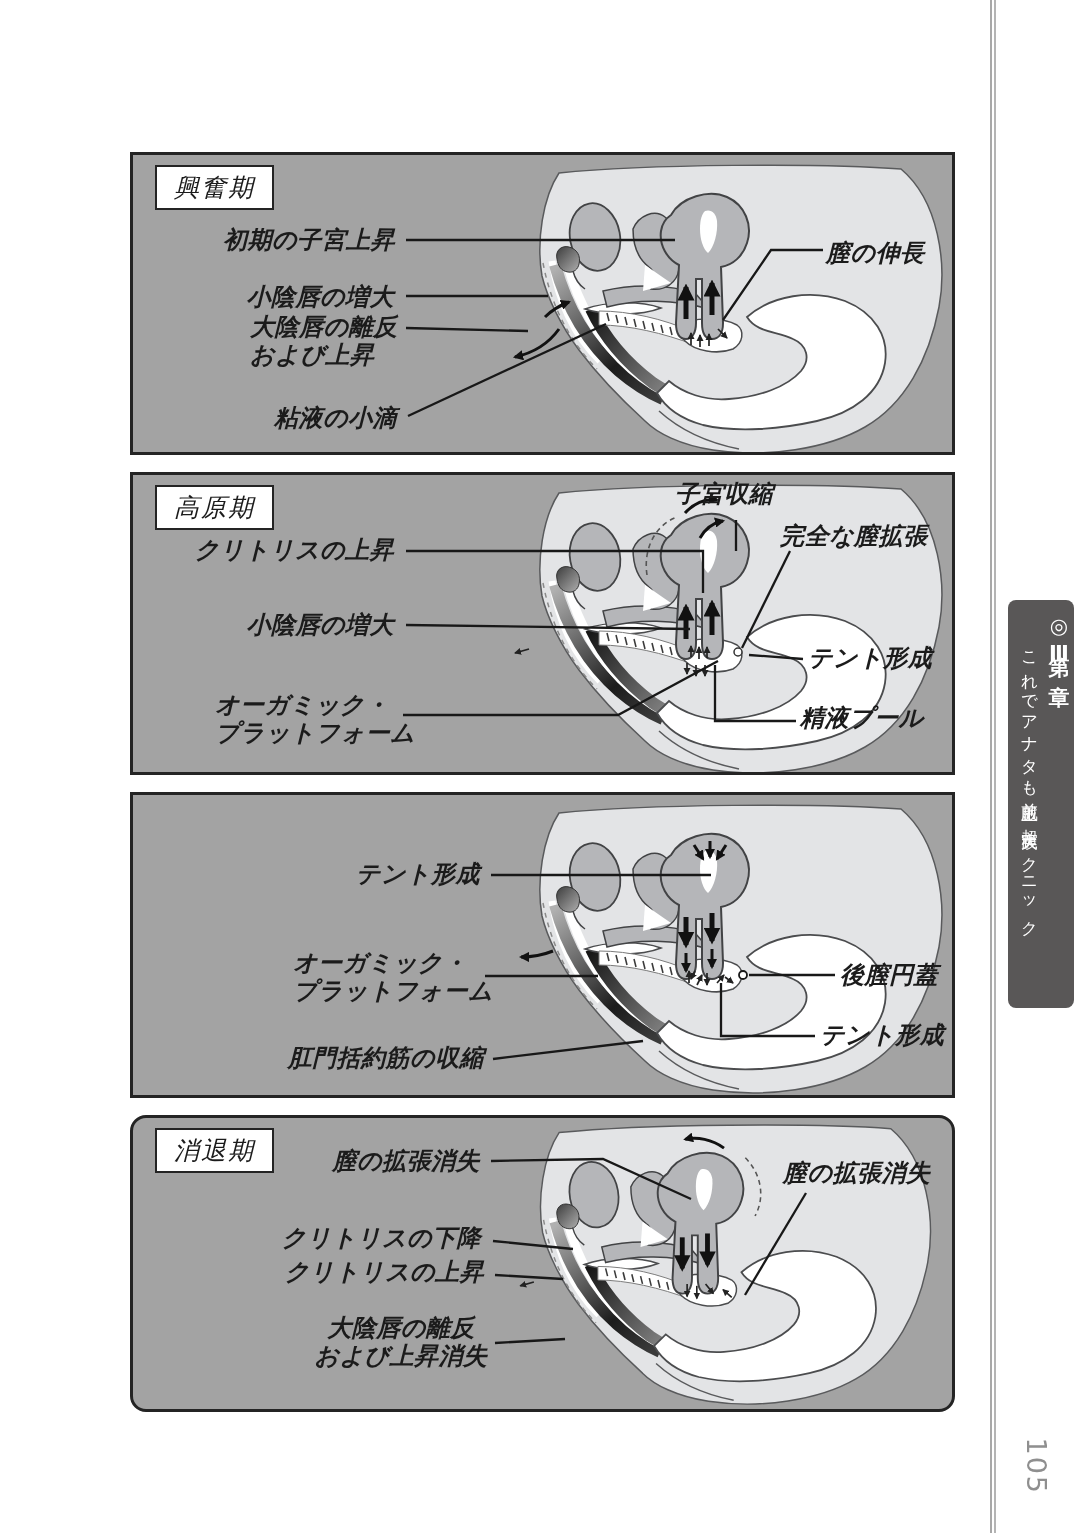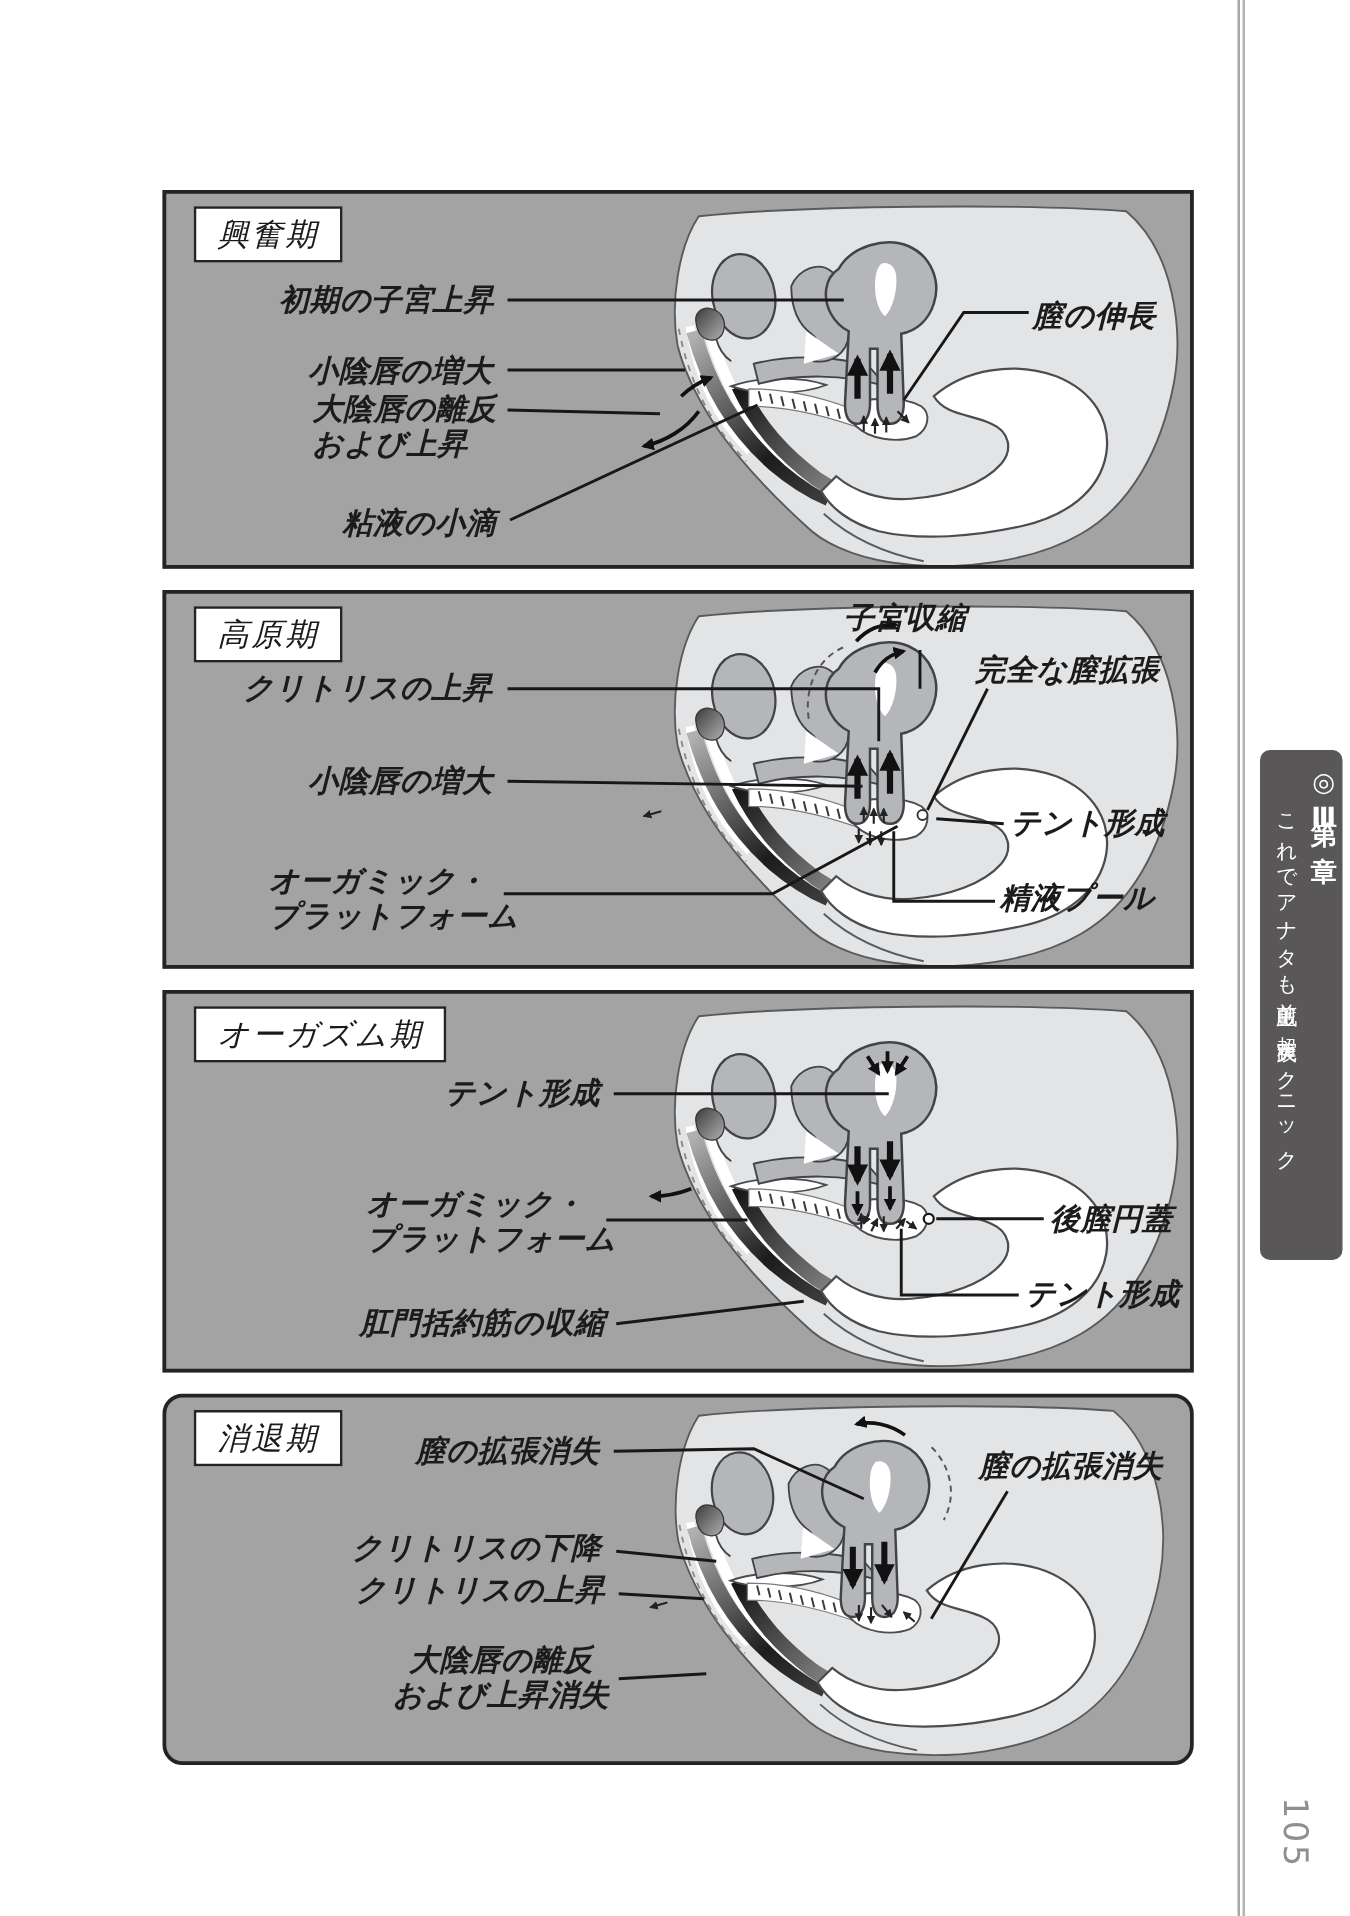--- a/index.html
+++ b/index.html
@@ -195,21 +195,20 @@
       </g>
       <g>
         <polyline class="ld" points="358,80 578,80"></polyline>
         <polyline class="ld" points="352,181 465,181"></polyline>
         <polyline class="ld" points="360,264 510,246"></polyline>
         <polyline class="ld" points="702,180 616,180"></polyline>
         <circle cx="610" cy="180" r="4" fill="#fff" stroke="#181818" stroke-width="1.8"></circle>
         <polyline class="ld" points="682,241 588,241 588,188"></polyline>
       </g>
     </svg>
-    <div class="phase"><span>オーガズム期</span></div>
     <div class="lbl r" style="right:472px;top:65px">テント形成</div>
     <div class="lbl" style="left:160px;top:154px">オーガミック・
 プラットフォーム</div>
     <div class="lbl r" style="right:468px;top:249px">肛門括約筋の収縮</div>
     <div class="lbl" style="left:707px;top:166px">後膣円蓋</div>
     <div class="lbl" style="left:687px;top:226px">テント形成</div>
   </section>
 
   <section class="panel p4">
     <svg class="diag" viewBox="0 0 819 291" preserveAspectRatio="none">

